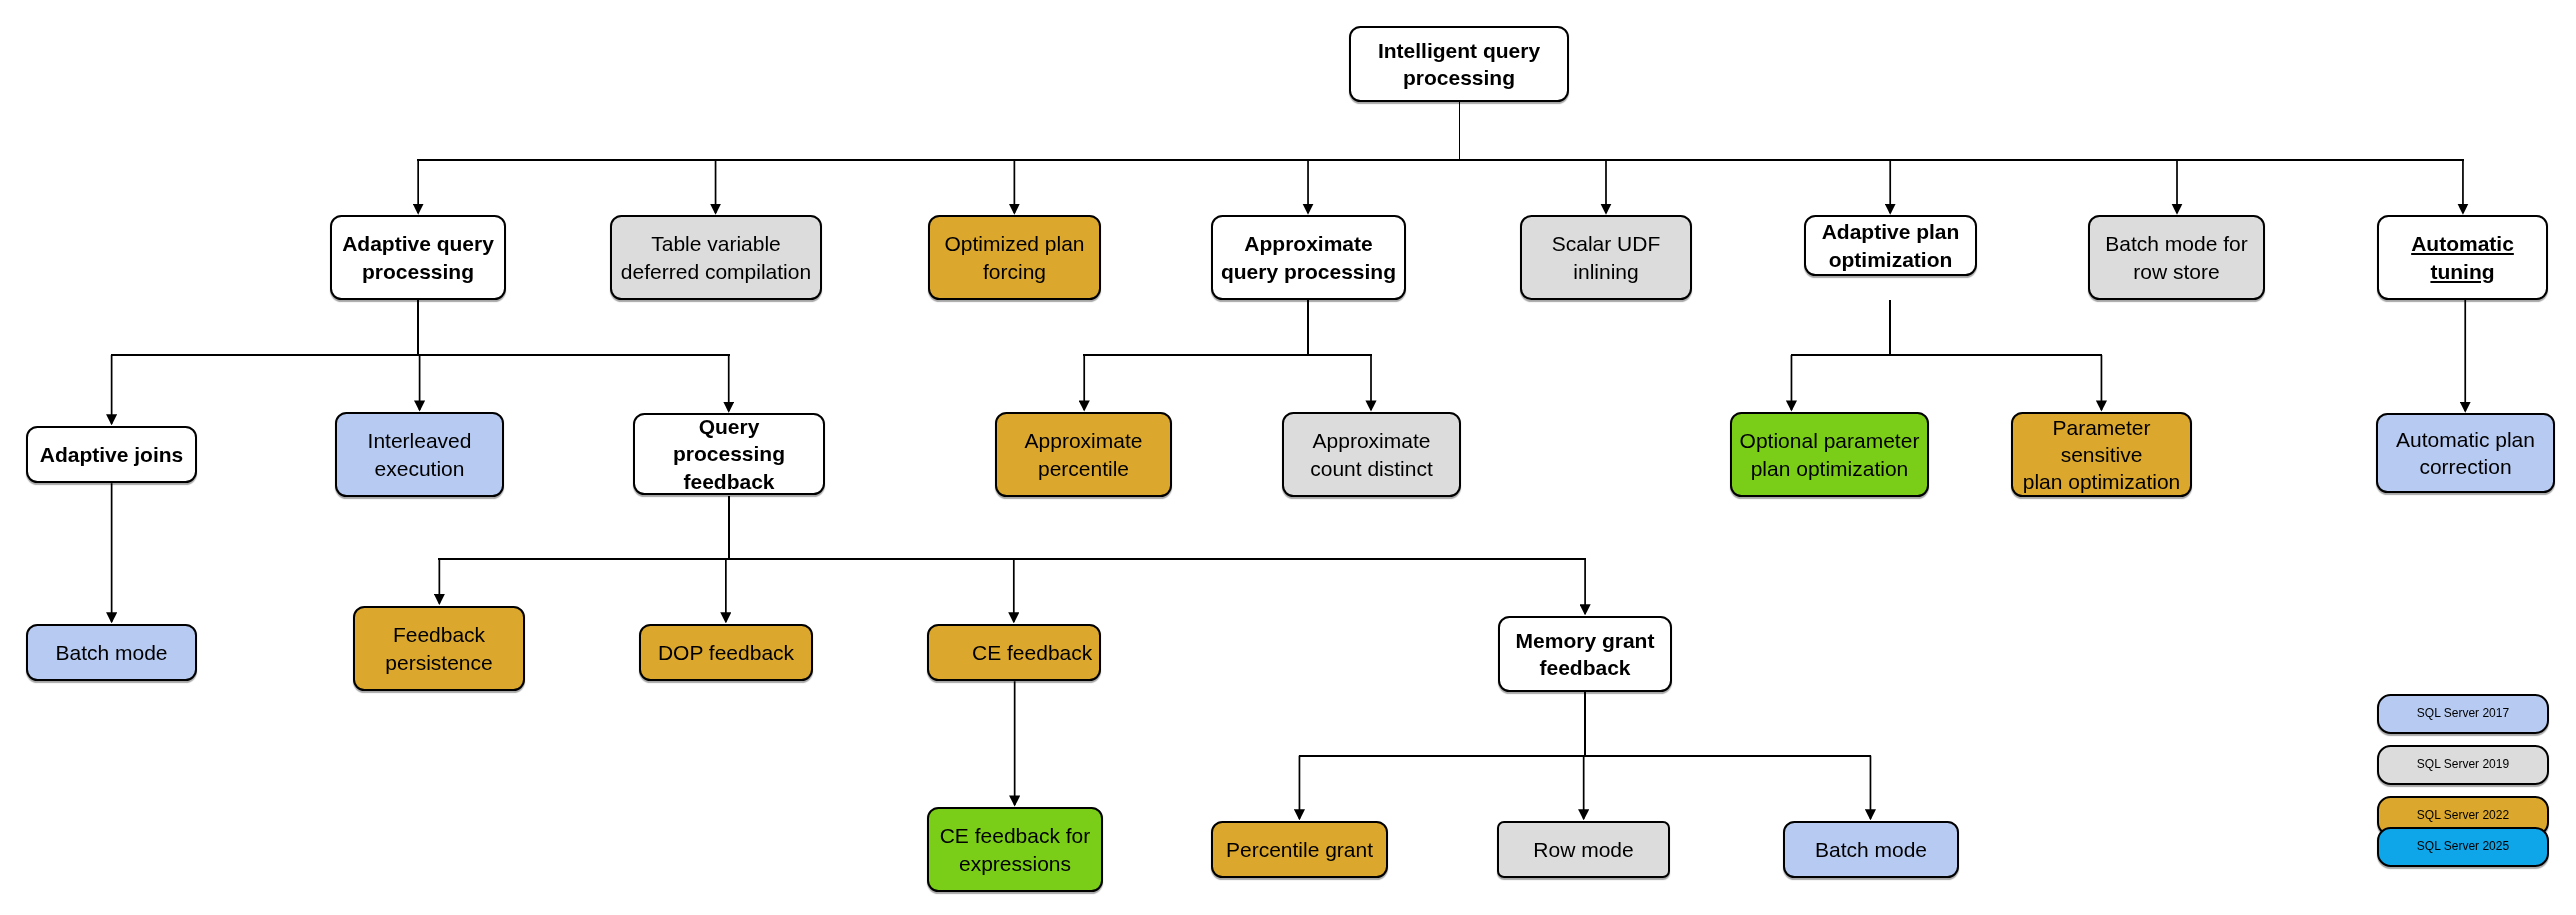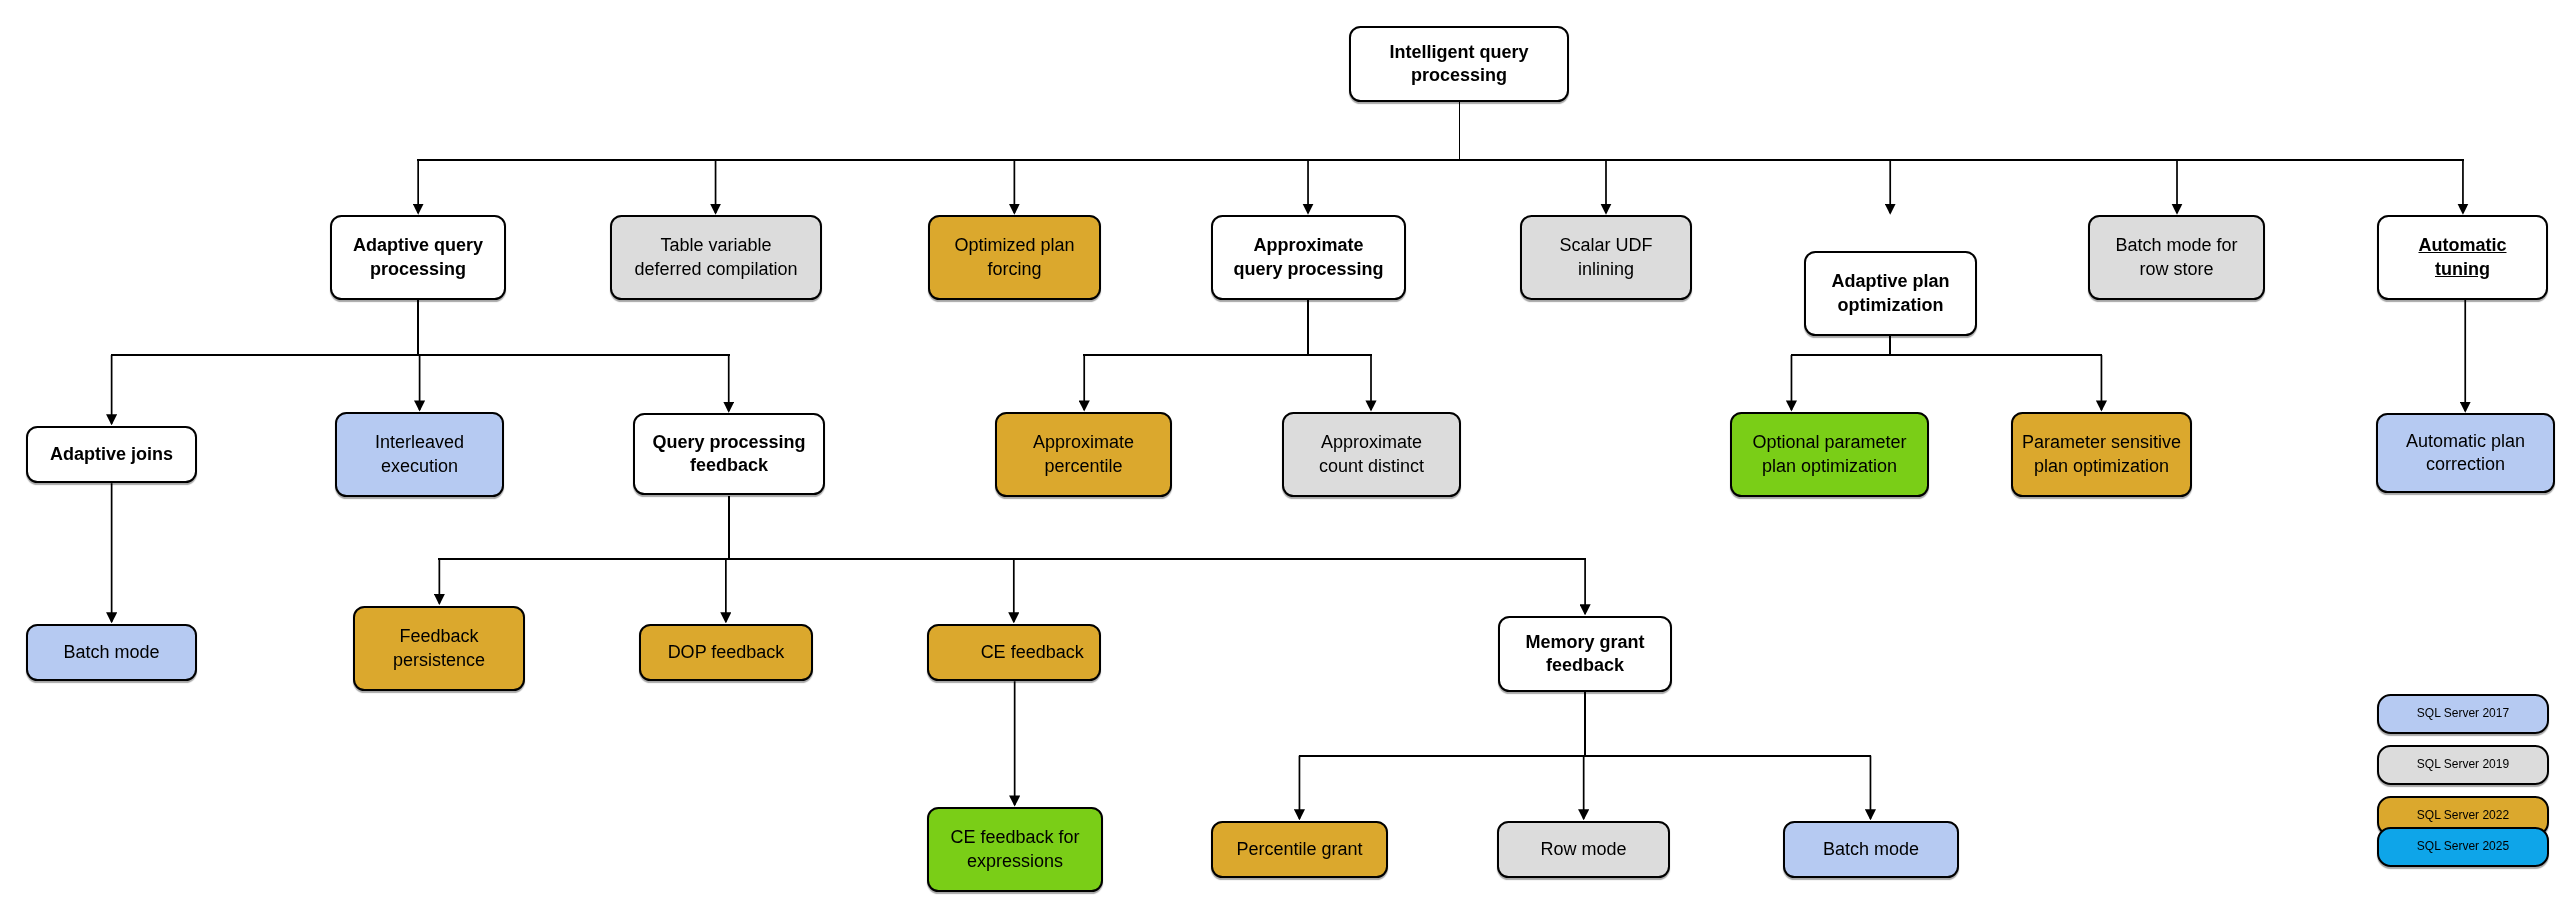--- a/index.html
+++ b/index.html
@@ -16,21 +16,21 @@
   .node {
     position: absolute;
     box-sizing: border-box;
     border: 2px solid #000000;
     border-radius: 11.4px;
     display: flex;
     align-items: center;
     justify-content: center;
     text-align: center;
     white-space: pre-line;
-    font-size: 18px;
+    font-size: 21px;
     line-height: 1.3;
     color: #000000;
     padding: 2.3px 5.7px;
     box-shadow: 0 1.7px 1.1px rgba(0,0,0,0.35);
   }
   .node.bold { font-weight: 700; }
   .legend-pill {
     border-radius: 13.7px;
     font-size: 12px;
     padding: 1.1px 4.6px;
@@ -89,21 +89,21 @@
     <div class="node bold" style="left: 330px; top: 215px; width: 176px; height: 85px; background: rgb(255, 255, 255); border-color: rgb(0, 0, 0);">Adaptive query
 processing</div>
     <div class="node" style="left: 610px; top: 215px; width: 212px; height: 85px; background: rgb(220, 220, 220); border-color: rgb(0, 0, 0);">Table variable
 deferred compilation</div>
     <div class="node" style="left: 928px; top: 215px; width: 173px; height: 85px; background: rgb(219, 168, 45); border-color: rgb(0, 0, 0);">Optimized plan
 forcing</div>
     <div class="node bold" style="left: 1211px; top: 215px; width: 195px; height: 85px; background: rgb(255, 255, 255); border-color: rgb(0, 0, 0);">Approximate
 query processing</div>
     <div class="node" style="left: 1520px; top: 215px; width: 172px; height: 85px; background: rgb(220, 220, 220); border-color: rgb(0, 0, 0);">Scalar UDF
 inlining</div>
-    <div class="node bold" style="left: 1804px; top: 215px; width: 173px; height: 85px; background: rgb(255, 255, 255); border-color: rgb(0, 0, 0); margin-top: 36px;">Adaptive plan
+    <div class="node bold" style="left: 1804px; top: 215px; width: 173px; height: 61px; background: rgb(255, 255, 255); border-color: rgb(0, 0, 0);">Adaptive plan
 optimization</div>
     <div class="node" style="left: 2088px; top: 215px; width: 177px; height: 85px; background: rgb(220, 220, 220); border-color: rgb(0, 0, 0);">Batch mode for
 row store</div>
     <div class="node bold" style="left: 2377px; top: 215px; width: 171px; height: 85px; background: rgb(255, 255, 255); border-color: rgb(0, 0, 0); text-decoration: underline;">Automatic
 tuning</div>
     <div class="node bold" style="left: 26px; top: 426px; width: 171px; height: 57px; background: rgb(255, 255, 255); border-color: rgb(0, 0, 0);">Adaptive joins</div>
     <div class="node" style="left: 335px; top: 412px; width: 169px; height: 85px; background: rgb(182, 202, 242); border-color: rgb(0, 0, 0);">Interleaved
 execution</div>
     <div class="node bold" style="left: 633px; top: 413px; width: 192px; height: 82px; background: rgb(255, 255, 255); border-color: rgb(0, 0, 0);">Query processing
 feedback</div>
@@ -120,20 +120,20 @@
     <div class="node" style="left: 26px; top: 624px; width: 171px; height: 57px; background: rgb(182, 202, 242); border-color: rgb(0, 0, 0);">Batch mode</div>
     <div class="node" style="left: 353px; top: 606px; width: 172px; height: 85px; background: rgb(219, 168, 45); border-color: rgb(0, 0, 0);">Feedback
 persistence</div>
     <div class="node" style="left: 639px; top: 624px; width: 174px; height: 57px; background: rgb(219, 168, 45); border-color: rgb(0, 0, 0);">DOP feedback</div>
     <div class="node" style="left: 927px; top: 624px; width: 174px; height: 57px; background: rgb(219, 168, 45); border-color: rgb(0, 0, 0); padding-left: 42px;">CE feedback</div>
     <div class="node bold" style="left: 1498px; top: 616px; width: 174px; height: 76px; background: rgb(255, 255, 255); border-color: rgb(0, 0, 0);">Memory grant
 feedback</div>
     <div class="node" style="left: 927px; top: 807px; width: 176px; height: 85px; background: rgb(122, 206, 23); border-color: rgb(0, 0, 0);">CE feedback for
 expressions</div>
     <div class="node" style="left: 1211px; top: 821px; width: 177px; height: 57px; background: rgb(219, 168, 45); border-color: rgb(0, 0, 0);">Percentile grant</div>
-    <div class="node" style="left: 1497px; top: 821px; width: 173px; height: 57px; background: rgb(220, 220, 220); border-color: rgb(0, 0, 0);">Row mode</div>
+    <div class="node" style="left: 1497px; top: 821px; width: 173px; height: 57px; background: rgb(220, 220, 220); border-color: rgb(0, 0, 0); border-radius: 7px;">Row mode</div>
     <div class="node" style="left: 1783px; top: 821px; width: 176px; height: 57px; background: rgb(182, 202, 242); border-color: rgb(0, 0, 0);">Batch mode</div>
     <div class="node legend-pill" style="left: 2377px; top: 694px; width: 172px; height: 40px; background: rgb(182, 202, 242); border-color: rgb(0, 0, 0);">SQL Server 2017</div>
     <div class="node legend-pill" style="left: 2377px; top: 745px; width: 172px; height: 40px; background: rgb(220, 220, 220); border-color: rgb(0, 0, 0);">SQL Server 2019</div>
     <div class="node legend-pill" style="left: 2377px; top: 796px; width: 172px; height: 40px; background: rgb(219, 168, 45); border-color: rgb(0, 0, 0);">SQL Server 2022</div>
     <div class="node legend-pill" style="left: 2377px; top: 827px; width: 172px; height: 40px; background: #0ea5e9; border-color: rgb(0, 0, 0);">SQL Server 2025</div>
   </div>
 
 
 </body></html>

